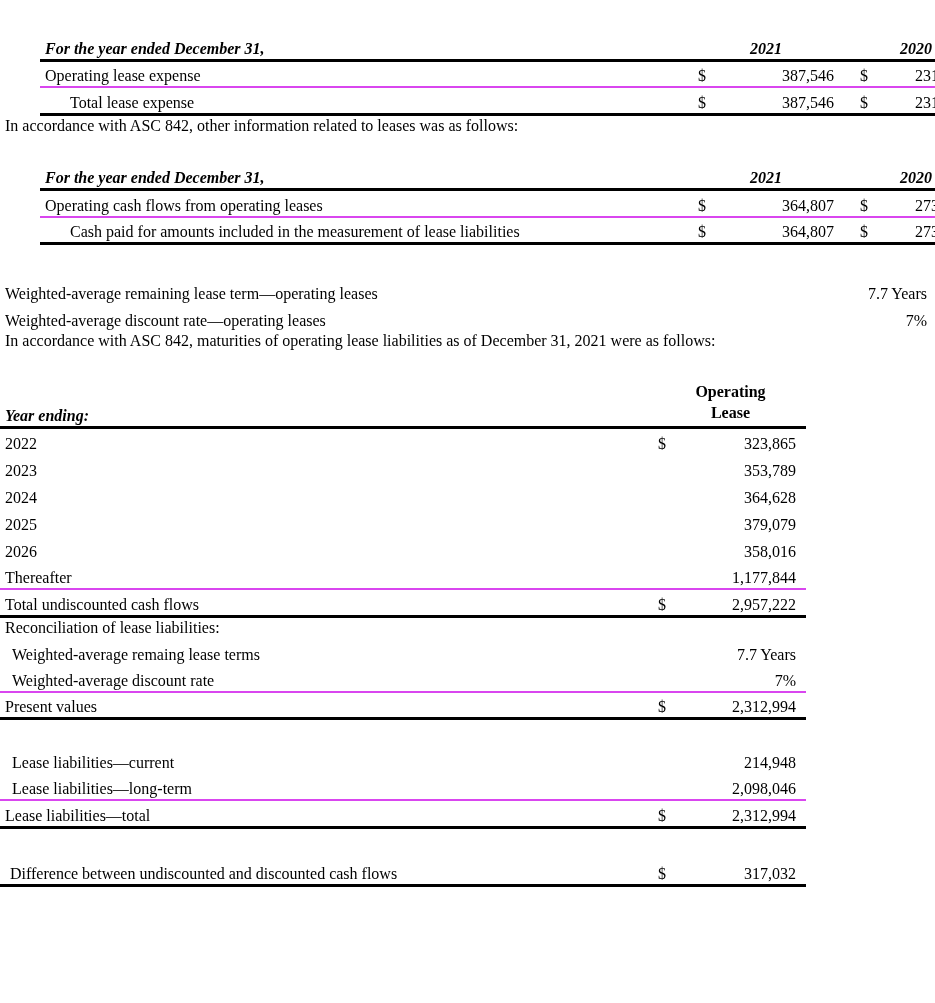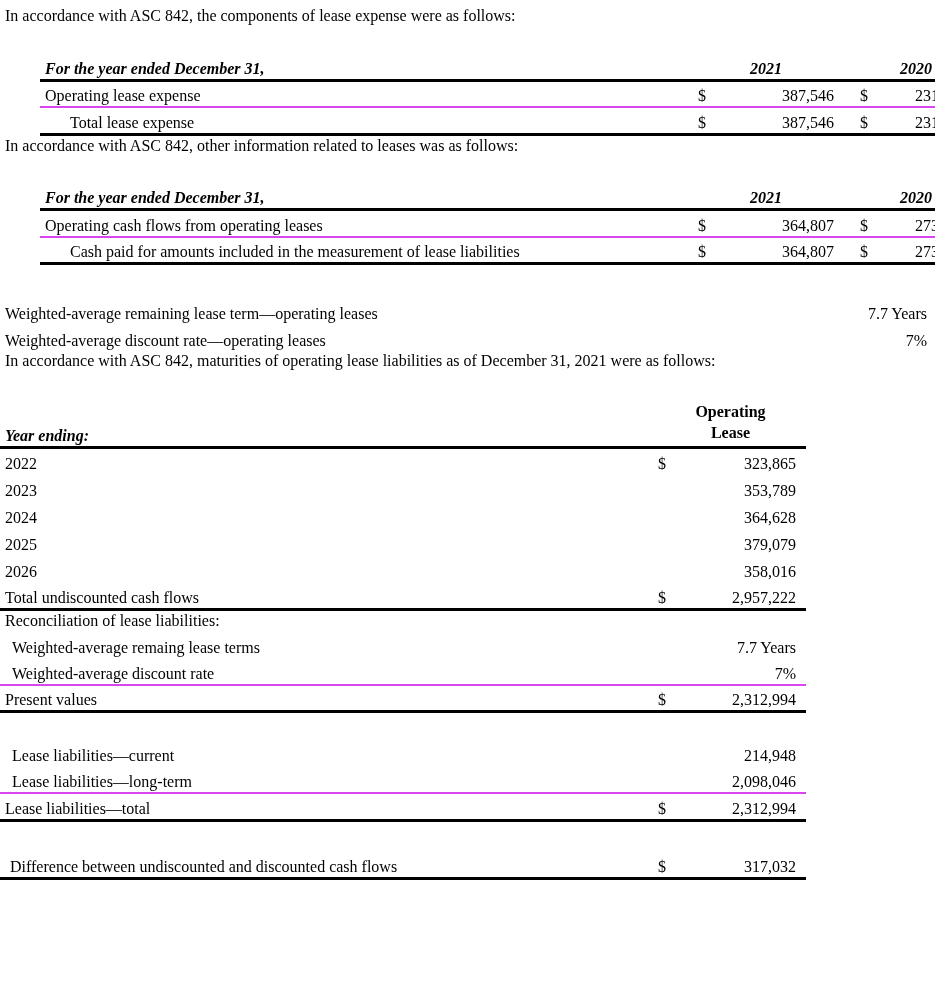--- a/index.html
+++ b/index.html
@@ -58,21 +58,20 @@
   .mt26 { margin-top: 26px; }
   .mt28 { margin-top: 28px; }
   .mt30 { margin-top: 30px; }
   .mt32 { margin-top: 32px; }
 </style>
 </head>
 <body>
 
 <div class="page">
 
-  <p class="intro">In accordance with ASC 842, the components of lease expense were as follows:</p>
 
   <table class="t-full mt24">
     <colgroup>
       <col style="width:655px">
         <col style="width:35px">
         <col style="width:107px">
       <col style="width:20px">
         <col style="width:35px">
         <col style="width:83px">
     </colgroup>
@@ -190,20 +189,25 @@
     <tr class="row">
       <td class="lbl ind21">2025</td>
       <td class="cur"></td>
       <td class="val">379,079</td>
     </tr>
     <tr class="row">
       <td class="lbl ind21">2026</td>
       <td class="cur"></td>
       <td class="val">358,016</td>
     </tr>
+    <tr class="row b-thin">
+      <td class="lbl ind21">Thereafter</td>
+      <td class="cur"></td>
+      <td class="val">1,177,844</td>
+    </tr>
     <tr class="row b-thick">
       <td class="lbl">Total undiscounted cash flows</td>
       <td class="cur">$</td>
       <td class="val">2,957,222</td>
     </tr>
   </tbody>
     </table>
 
   <p class="intro mt28">Reconciliation of lease liabilities:</p>
   <table class="t-narrow">

